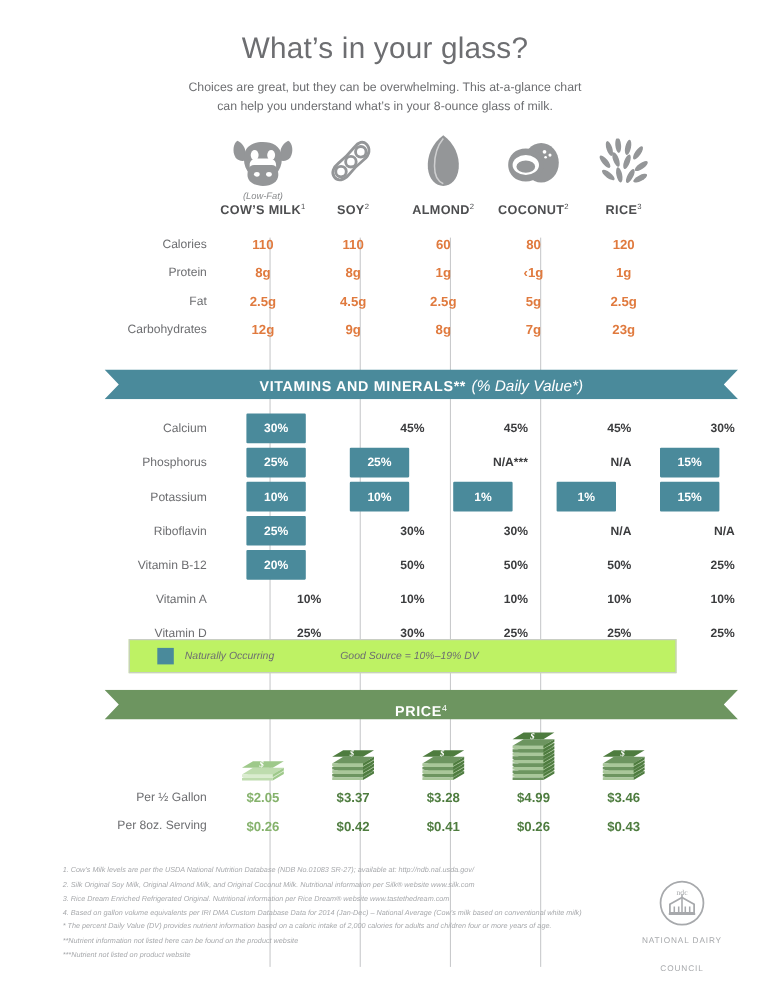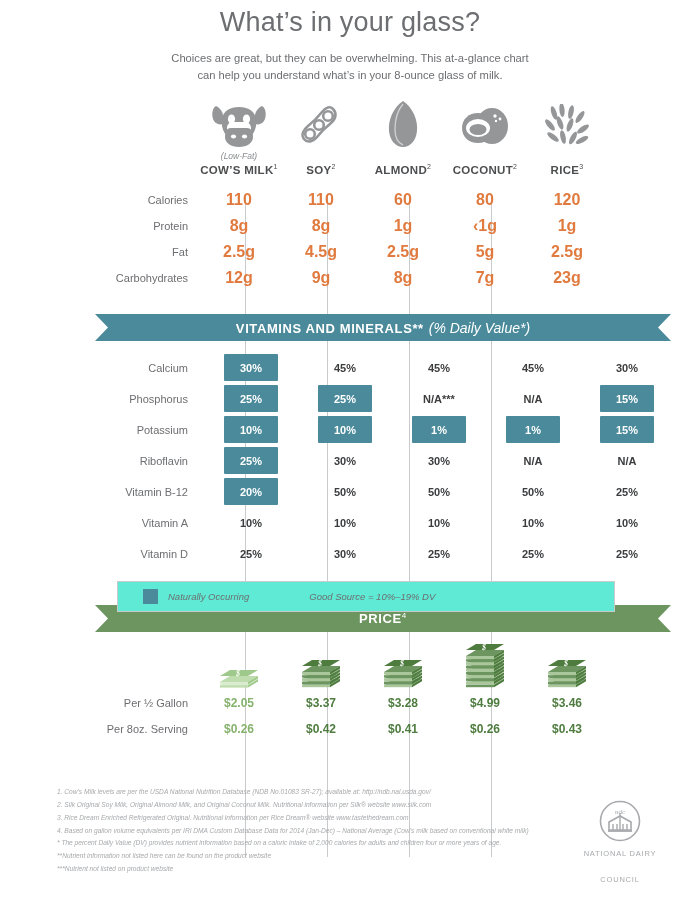--- a/index.html
+++ b/index.html
@@ -13,21 +13,21 @@
   }
   .page{position:relative;width:700px;height:906px;}
 
   
   .title{
     text-align:center;
     font-size:27px;
     font-weight:400;
     color:#6d6e71;
     letter-spacing:.2px;
-    padding-top:8px;
+    padding-top:30px;
     line-height:1.1;
   }
   .subtitle{
     text-align:center;
     font-size:11.2px;
     color:#6d6e71;
     line-height:1.55;
     margin:12px auto 0;
     width:420px;
   }
@@ -88,39 +88,39 @@
     position:absolute;left:0;top:0;right:0;bottom:0;
   }
   .banner .txt{position:relative;z-index:2;}
   .banner .txt sup{font-size:8px;font-weight:normal;vertical-align:super;}
   .banner .sub{
     font-size:14px;font-style:italic;font-weight:normal;letter-spacing:0;margin-left:5px;
   }
 
   
   .datarow{height:26px;}
-  .nutval{font-size:16px;font-weight:bold;color:#e07a3e;}
+  .nutval{font-size:12px;font-weight:bold;color:#e07a3e;}
   .vitrow{height:31px;gap:12px;}
-  .vitval{font-size:11px;font-weight:bold;color:#3b3c3e;}
+  .vitval{font-size:11px;font-weight:bold;color:#3b3c3e;text-align:right;}
   .chip{
     display:inline-flex;align-items:center;justify-content:center;
     width:54px;height:27px;
     background:#4a8a9b;
     color:#ffffff;
     font-size:11px;font-weight:bold;
     border-radius:1px;
   }
 
   
   .legend{
     position:absolute;
     left:117px;top:581px;
     width:498px;height:31px;
     border:1px solid #c9cacc;
-    background:#5eead4;
+    background:#bef264;
     display:flex;align-items:center;
     box-sizing:border-box;
     z-index:3;
   }
   .legend .sw{width:15px;height:15px;background:#4a8a9b;margin-left:25px;}
   .legend .l1{font-size:9.5px;font-style:italic;color:#6d6e71;margin-left:10px;}
   .legend .l2{font-size:9.5px;font-style:italic;color:#6d6e71;margin-left:60px;}
   .legend .l3{font-size:9.5px;font-style:italic;color:#6d6e71;margin-left:58px;}
 
   
@@ -356,21 +356,21 @@
       <div class="rowline vitrow">
         <div class="labelcell">Vitamin D</div>
         <div class="col vitval">25%</div>
         <div class="col vitval">30%</div>
         <div class="col vitval">25%</div>
         <div class="col vitval">25%</div>
         <div class="col vitval">25%</div>
       </div>
     </div>
 
-    <div class="banner" style="margin-top:36px;">
+    <div class="banner" style="margin-top:36px;align-items:flex-end;">
       <svg class="ribbon-bg" viewBox="0 0 576 27" preserveAspectRatio="none">
         <path d="M0 0 L576 0 L563 13.5 L576 27 L0 27 L13 13.5 Z" fill="#6D9560"></path>
       </svg>
       <span class="txt"><span>PRICE</span><sup>4</sup></span>
     </div>
 
     <div class="rowline" style="margin-top:4px;">
       <div class="labelcell"></div>
       <div class="col">
           <div class="moneycell">

